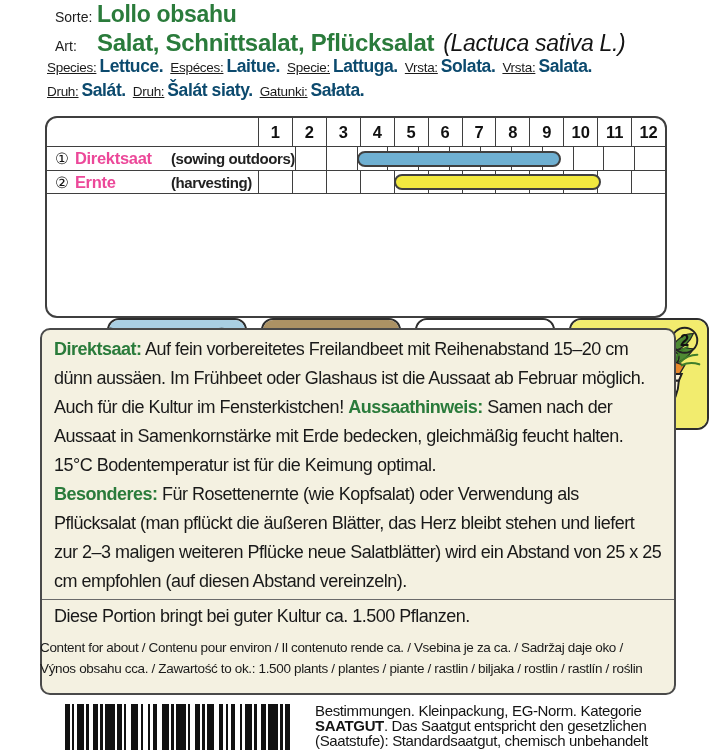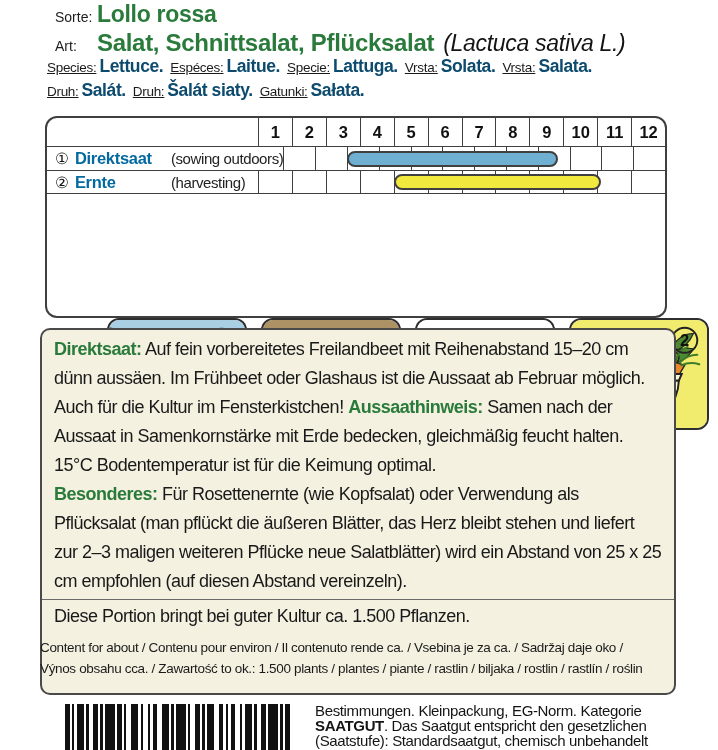--- a/index.html
+++ b/index.html
@@ -25,22 +25,22 @@
   .cal-box{position:absolute;left:45px;top:116px;width:622px;height:202px;
     border:2px solid #3f3f3f;border-radius:12px;box-sizing:border-box;background:#fff;}
   .cal-table{position:absolute;left:0;top:0;width:100%;}
   .cal-hrow{display:flex;height:28px;border-bottom:1px solid #3f3f3f;}
   .cal-hspacer{flex:0 0 211px;}
   .mcell-h{flex:1;border-left:1px solid #3f3f3f;display:flex;align-items:center;justify-content:center;
     font-size:16.5px;font-weight:bold;color:#111;}
   .cal-row{display:flex;border-bottom:1px solid #3f3f3f;}
   .cal-label{flex:0 0 211px;display:flex;align-items:baseline;padding:2px 0 0 8px;box-sizing:border-box;white-space:nowrap;}
   .cal-num{font-size:15.5px;margin-right:6px;color:#111;}
-  .cal-word{font-size:16.5px;font-weight:bold;color:#0369a1;width:96px;letter-spacing:-0.3px;}
-  .cal-note{font-size:15px;color:#222;letter-spacing:-0.4px;}
+  .cal-word{font-size:16.5px;font-weight:bold;color:#ec4899;width:96px;letter-spacing:-0.3px;}
+  .cal-note{font-size:15px;color:#222;letter-spacing:-0.4px;font-weight:bold;}
   .cal-months{flex:1;position:relative;display:flex;}
   .mcell{flex:1;border-left:1px solid #3f3f3f;}
   .cal-bar{position:absolute;top:50%;transform:translateY(-50%);height:12px;
     border:2px solid #404040;border-radius:9px;box-sizing:content-box;}
 
   .panels{position:absolute;left:60px;top:200px;display:flex;gap:14px;}
   .panel{width:140px;height:112px;border:2.5px solid #2e2e2e;border-radius:12px;overflow:hidden;
     position:relative;box-sizing:border-box;background:#fff;}
   .panel svg{display:block;width:100%;height:100%;}
 
@@ -65,21 +65,21 @@
   .ft-bold{font-weight:bold;}
 </style>
 </head>
 <body>
 
 <div id="page">
 
   <div class="hdr">
     <div class="hrow">
       <span class="hlabel">Sorte:</span>
-      <span class="sorte-val">Lollo rossa</span>
+      <span class="sorte-val">Lollo obsahu</span>
     </div>
     <div class="hrow">
       <span class="hlabel">Art:</span>
       <span class="art-val">Salat, Schnittsalat, Pflücksalat</span>
       <span class="art-latin">(Lactuca sativa L.)</span>
     </div>
   </div>
   <div class="species">
     <div class="sp-line" id="sp1">
         <span class="sp-label">Species:</span>

